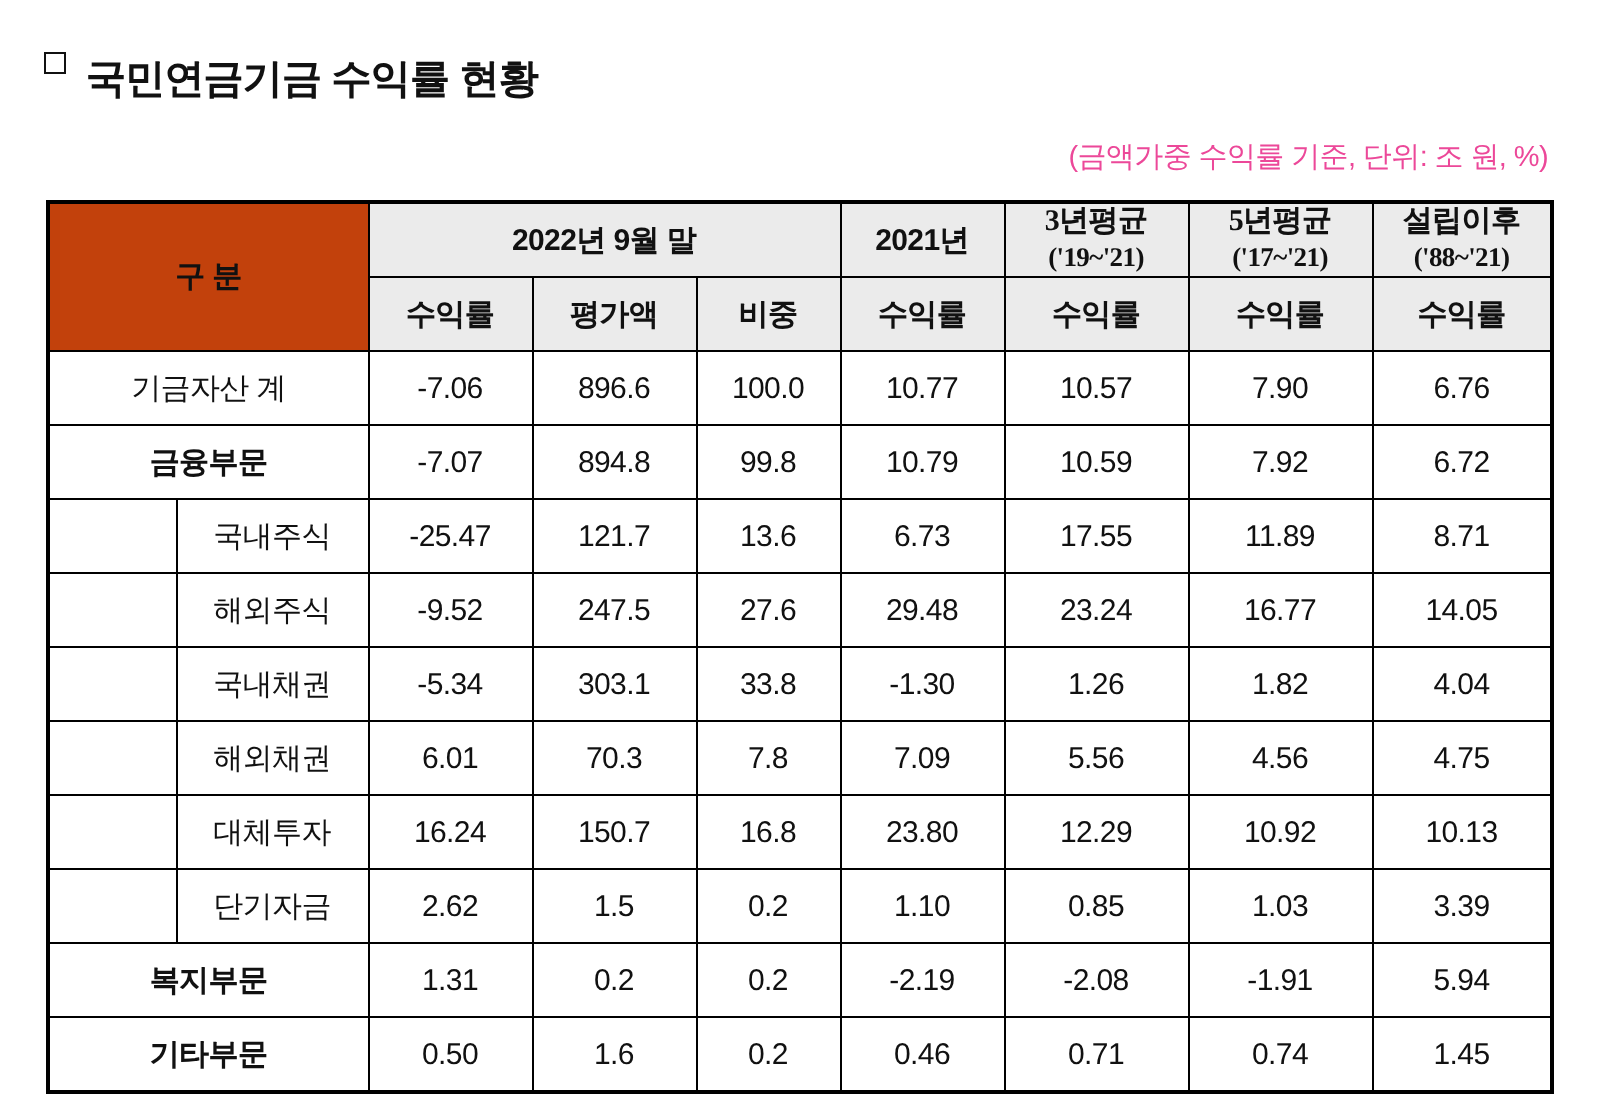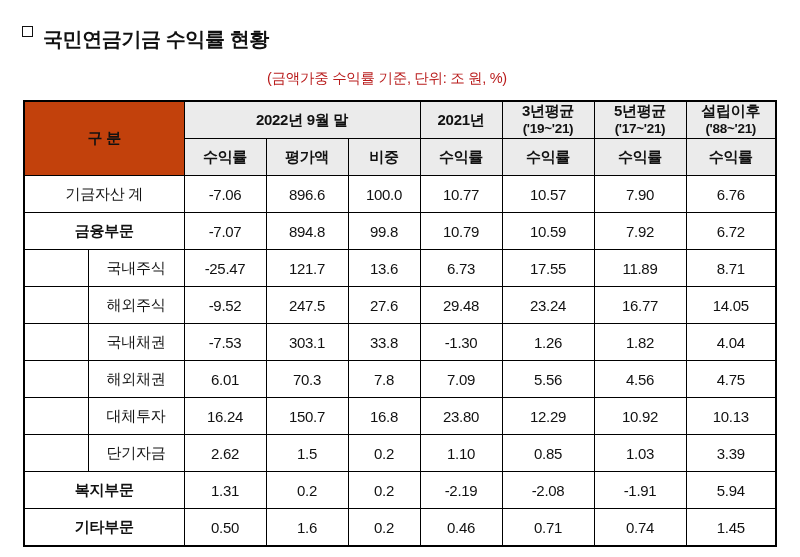--- a/index.html
+++ b/index.html
@@ -34,23 +34,23 @@
     box-sizing: border-box;
     display: inline-block;
   }
   .title-text {
     font-size: 20px;
     font-weight: bold;
     letter-spacing: -0.4px;
     color: #111111;
   }
   .unit-note {
-    text-align: center;
+    text-align: right;
     font-size: 14.5px;
-    color: #b91c1c;
+    color: #ec4899;
     margin: 16px 26px 0 0;
     letter-spacing: -0.3px;
   }
   table.data {
     border-collapse: collapse;
     margin: 12px auto 0 auto;
     width: 752px;
     table-layout: fixed;
   }
   table.data th, table.data td {
@@ -74,20 +74,21 @@
     font-weight: bold;
     height: 34px;
   }
   .hdr-main {
     height: 52px;
   }
   .hdr-two-line span {
     display: block;
     line-height: 1.25;
     font-weight: bold;
+    font-family: Liberation Serif, serif;
   }
   .hdr-two-line .sub {
     font-size: 13.5px;
     font-weight: bold;
   }
   .label-cell {
     text-align: left;
     padding-left: 12px;
     font-weight: bold;
   }
@@ -212,21 +213,21 @@
           <td class="num">27.6</td>
           <td class="num">29.48</td>
           <td class="num">23.24</td>
           <td class="num">16.77</td>
           <td class="num">14.05</td>
         </tr>
         <tr>
           <td style="border-right: none;"></td>
           <td style="border-left: none; border-right: 1px solid rgb(0, 0, 0);"></td>
           <td class="label-l3">국내채권</td>
-          <td class="num">-7.53</td>
+          <td class="num">-5.34</td>
           <td class="num">303.1</td>
           <td class="num">33.8</td>
           <td class="num">-1.30</td>
           <td class="num">1.26</td>
           <td class="num">1.82</td>
           <td class="num">4.04</td>
         </tr>
         <tr>
           <td style="border-right: none;"></td>
           <td style="border-left: none; border-right: 1px solid rgb(0, 0, 0);"></td>

